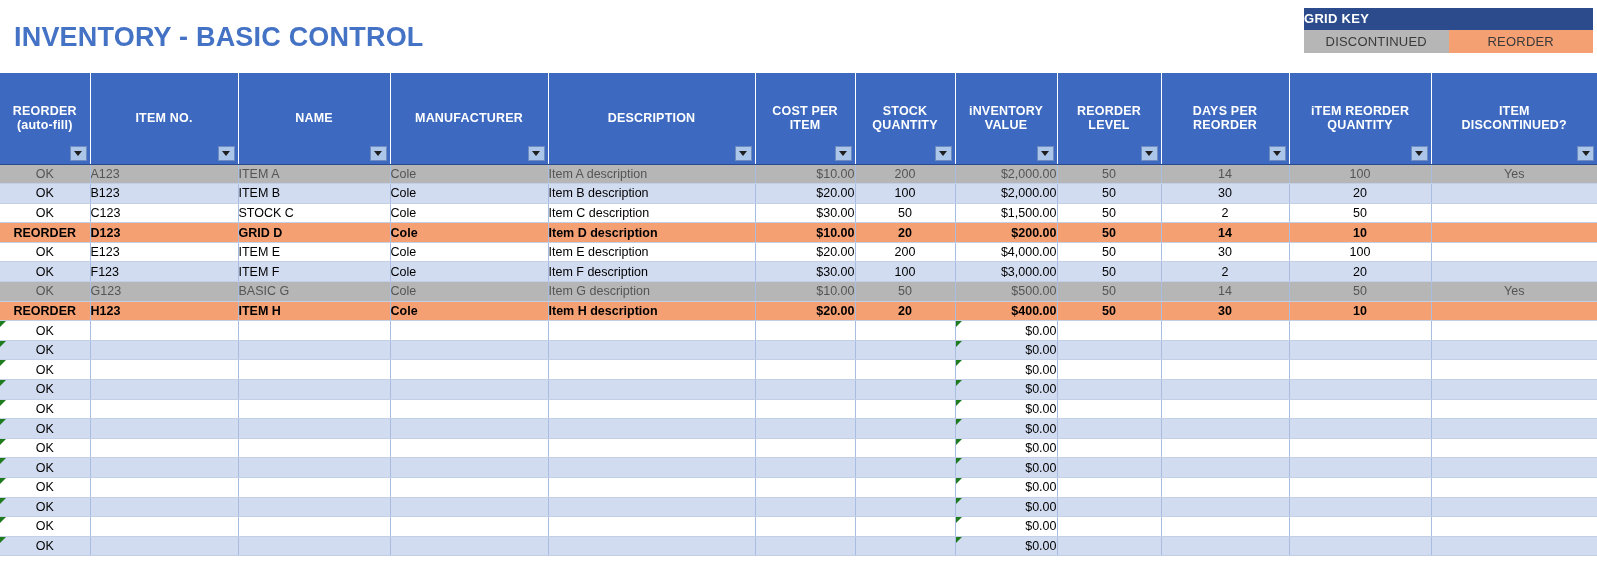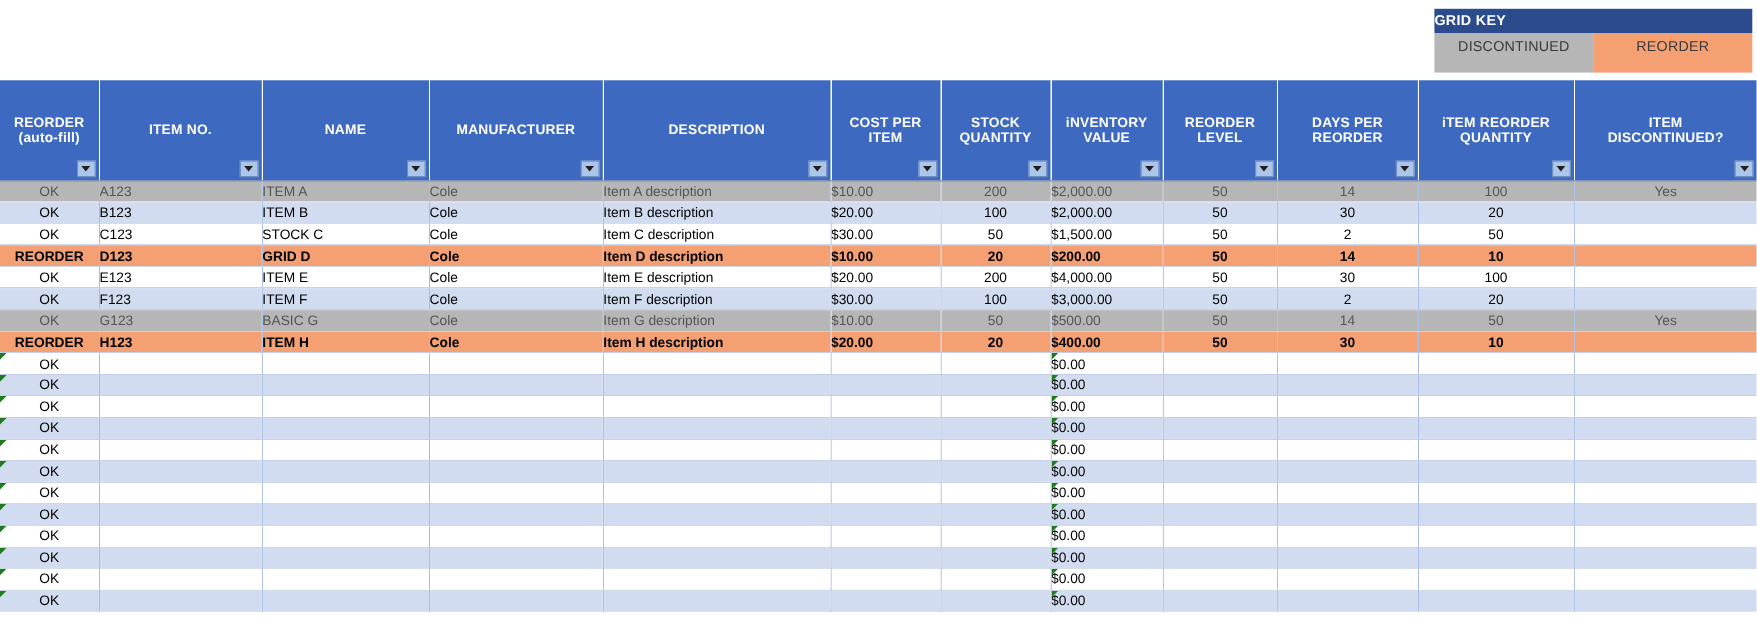--- a/index.html
+++ b/index.html
@@ -20,21 +20,21 @@
     white-space: nowrap;
   }
 
   
   #gridkey { position: absolute; right: 4px; top: 8px; width: 289px; }
   #gridkey-title {
     background: #2B4B8C; color: #ffffff;
     font-size: 13px; font-weight: bold; text-align: left;
     height: 22px; line-height: 22px; letter-spacing: .3px;
   }
-  #gridkey-row { display: flex; height: 36px; }
+  #gridkey-row { display: flex; height: 23px; }
   .gk-cell {
     flex: 1 1 50%; text-align: center; font-size: 13px;
     line-height: 23px; color: #3a3a3a; letter-spacing: .2px;
   }
   .gk-disc { background: #B6B6B6; }
   .gk-reorder { background: #F4A073; }
 
   
   table#grid {
     position: absolute; left: 0; top: 73px;
@@ -85,21 +85,21 @@
     border-bottom: 1px solid #C3CFE6;
     white-space: nowrap;
     overflow: hidden;
     position: relative;
     vertical-align: middle;
   }
   tbody td:last-child { border-right: none; }
 
   .c-center { text-align: center; }
   .c-left   { text-align: left;  padding-left: 5px; }
-  .c-right  { padding-right: 5px; }
+  .c-right  { text-align: right; padding-right: 5px; }
 
   .bold { font-weight: normal; }
 
   
   tr.r-white  td { background: #FFFFFF; }
   tr.r-blue   td { background: #D2DCF0; }
   tr.r-disc   td { background: #B6B6B6; color: #555555; }
   tr.r-reord  td { background: #F4A073; color: #000000; }
   tr.r-reord td.c-left, tr.r-reord td.c-center, tr.r-reord td.c-right { font-weight: bold; }
   tr.r-reord td.manu { font-weight: bold; }
@@ -111,20 +111,21 @@
     border-top: 6px solid #1E7B1E;
     border-right: 6px solid transparent;
     pointer-events: none;
   }
 </style>
 </head>
 <body>
 
 <div id="sheet">
 
+  <div id="title">INVENTORY - BASIC CONTROL</div>
 
   <div id="gridkey">
     <div id="gridkey-title">GRID KEY</div>
     <div id="gridkey-row">
       <div class="gk-cell gk-disc">DISCONTINUED</div>
       <div class="gk-cell gk-reorder">REORDER</div>
     </div>
   </div>
 
   <table id="grid">

